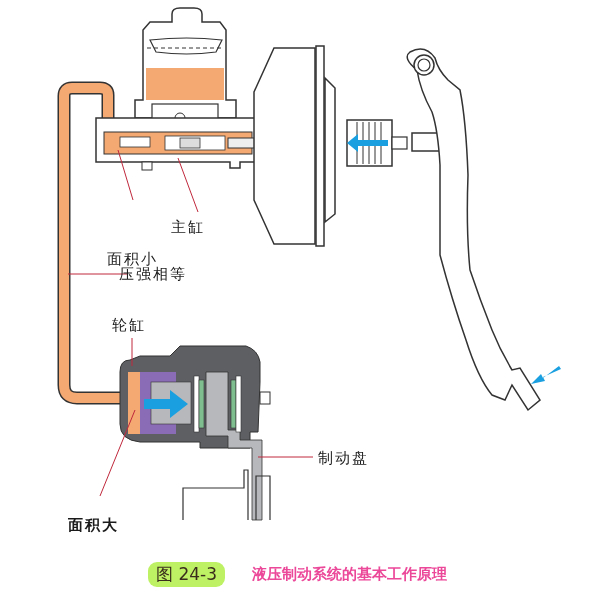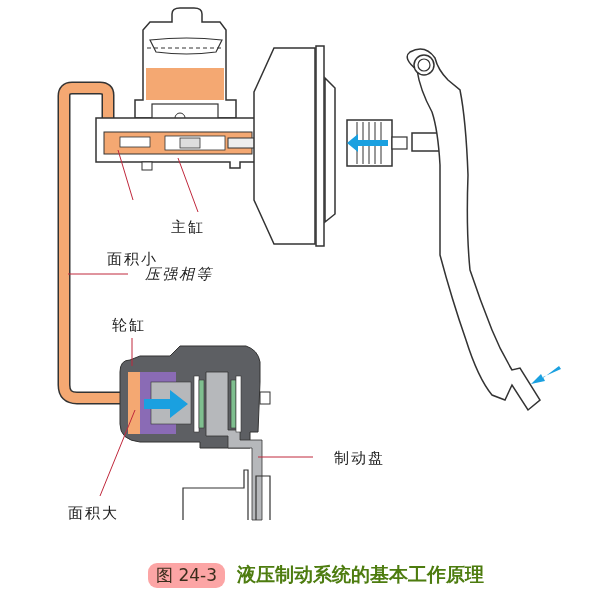--- a/index.html
+++ b/index.html
@@ -1,22 +1,22 @@
 <!DOCTYPE html>
 <html><head>
 <meta charset="utf-8">
 <style>
   html, body { margin: 0; padding: 0; background: #ffffff; }
   body { width: 601px; height: 593px; position: relative; overflow: hidden;
          font-family: "DejaVu Sans", "Liberation Sans", sans-serif; }
   #diagram { position: absolute; left: 0; top: 0; }
   .label { position: absolute; font-size: 15px; color: #1a1a1a; letter-spacing: 2px; white-space: nowrap; }
   .caption { position: absolute; left: 148px; top: 562px; display: flex; align-items: center; }
-  .badge { background: #fca5a5; color: #3a2d1c; font-size: 17px; padding: 1px 8px; border-radius: 9px; }
-  .caption-text { font-size: 19px; color: #4d7c0f; margin-left: 12px; font-weight: bold; }
+  .badge { background: #bef264; color: #3a2d1c; font-size: 17px; padding: 1px 8px; border-radius: 9px; }
+  .caption-text { font-size: 15px; color: #ec4899; margin-left: 27px; font-weight: bold; }
 </style>
 </head>
 <body>
 
 <svg id="diagram" width="601" height="593" viewBox="0 0 601 593">
 
   <path d="M108,118 L108,95 Q108,88 100,88 L72,88 Q64,88 64,96 L64,385 Q64,398 77,398 L125,398" fill="none" stroke="#333" stroke-width="13" stroke-linejoin="round"></path>
   <path d="M108,118 L108,95 Q108,88 100,88 L72,88 Q64,88 64,96 L64,385 Q64,398 77,398 L125,398" fill="none" stroke="#f4a872" stroke-width="10" stroke-linejoin="round"></path>
 
   <g>
@@ -84,21 +84,21 @@
     <line x1="178" y1="158" x2="198" y2="212"></line>
     <line x1="68" y1="274" x2="128" y2="274"></line>
     <line x1="132" y1="338" x2="132" y2="366"></line>
     <line x1="135" y1="410" x2="100" y2="496"></line>
     <line x1="258" y1="457" x2="313" y2="457"></line>
   </g>
 </svg>
 
 <div class="label" style="left:107px; top:206px;margin-top:44px;">面积小</div>
 <div class="label" style="left:171px; top:218px;">主缸</div>
-<div class="label" style="left:145px; top:265px;font-style:italic;">压强相等</div>
+<div class="label" style="left:119px; top:265px;">压强相等</div>
 <div class="label" style="left:112px; top:316px;">轮缸</div>
-<div class="label" style="left:334px; top:449px;">制动盘</div>
-<div class="label" style="left:68px; top:504px;">面积大</div>
+<div class="label" style="left:318px; top:449px;">制动盘</div>
+<div class="label" style="left:68px; top:516px;font-weight:bold;">面积大</div>
 
 <div class="caption">
   <span class="badge">图 24-3</span>
   <span class="caption-text">液压制动系统的基本工作原理</span>
 </div>
 
 </body></html>

